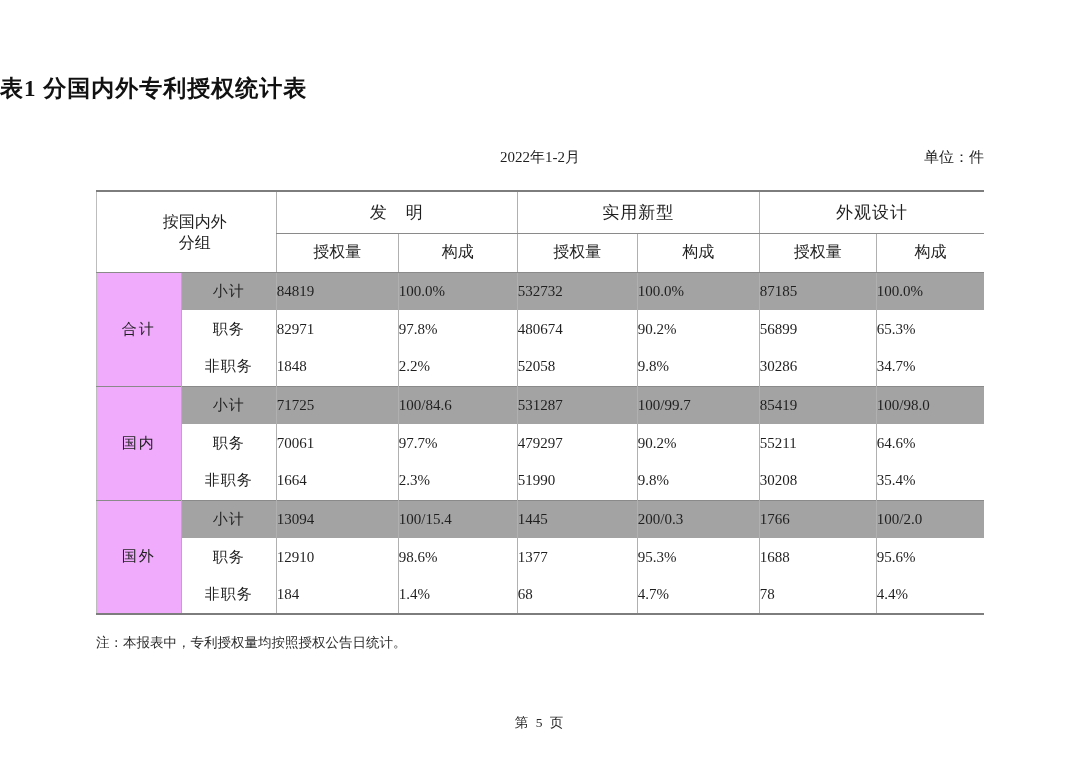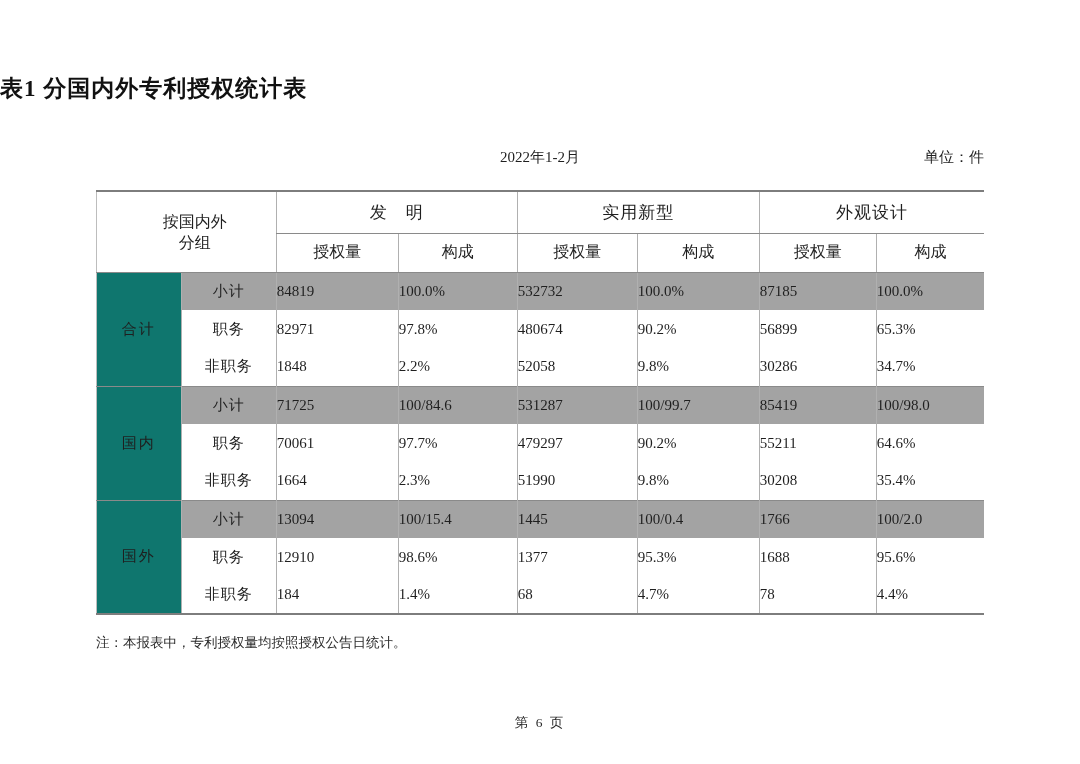--- a/index.html
+++ b/index.html
@@ -71,21 +71,21 @@
     letter-spacing: 1px;
   }
   th.sh {
     font-weight: bold;
     font-size: 16px;
     text-align: center;
     border-bottom: 1px solid #8a8a8a;
   }
   .vl { border-left: 1px solid #b0b0b0; }
 
-  td.grp { text-align: center; background: #0f766e; letter-spacing: 2px; }
+  td.grp { text-align: center; background: #f0abfc; letter-spacing: 2px; }
   td.sub { text-align: center; letter-spacing: 1px; }
   td.val { text-align: left; padding-right: 13px; }
   tr.subtotal td { border-top: 1px solid #8a8a8a; }
   tr.subtotal td.sub, tr.subtotal td.val { background: #a3a3a3; }
 
   .footnote {
     width: 888px;
     margin: 19px auto 0 auto;
     font-size: 13.5px;
     color: #2a2a2a;
@@ -201,21 +201,21 @@
         <td class="val vl">30208</td>
         <td class="val vl">35.4%</td>
       </tr>
 
       <tr class="subtotal">
         <td class="grp" rowspan="3">国外</td>
         <td class="sub vl">小计</td>
         <td class="val vl">13094</td>
         <td class="val vl">100/15.4</td>
         <td class="val vl">1445</td>
-        <td class="val vl">100/0.4</td>
+        <td class="val vl">200/0.3</td>
         <td class="val vl">1766</td>
         <td class="val vl">100/2.0</td>
       </tr>
       <tr>
         <td class="sub vl">职务</td>
         <td class="val vl">12910</td>
         <td class="val vl">98.6%</td>
         <td class="val vl">1377</td>
         <td class="val vl">95.3%</td>
         <td class="val vl">1688</td>
@@ -228,15 +228,15 @@
         <td class="val vl">68</td>
         <td class="val vl">4.7%</td>
         <td class="val vl">78</td>
         <td class="val vl">4.4%</td>
       </tr>
     </tbody>
   </table>
 
   <div class="footnote">注：本报表中，专利授权量均按照授权公告日统计。</div>
 
-  <div class="page-number">第 6 页</div>
+  <div class="page-number">第 5 页</div>
 
 </div>
 
 </body></html>

